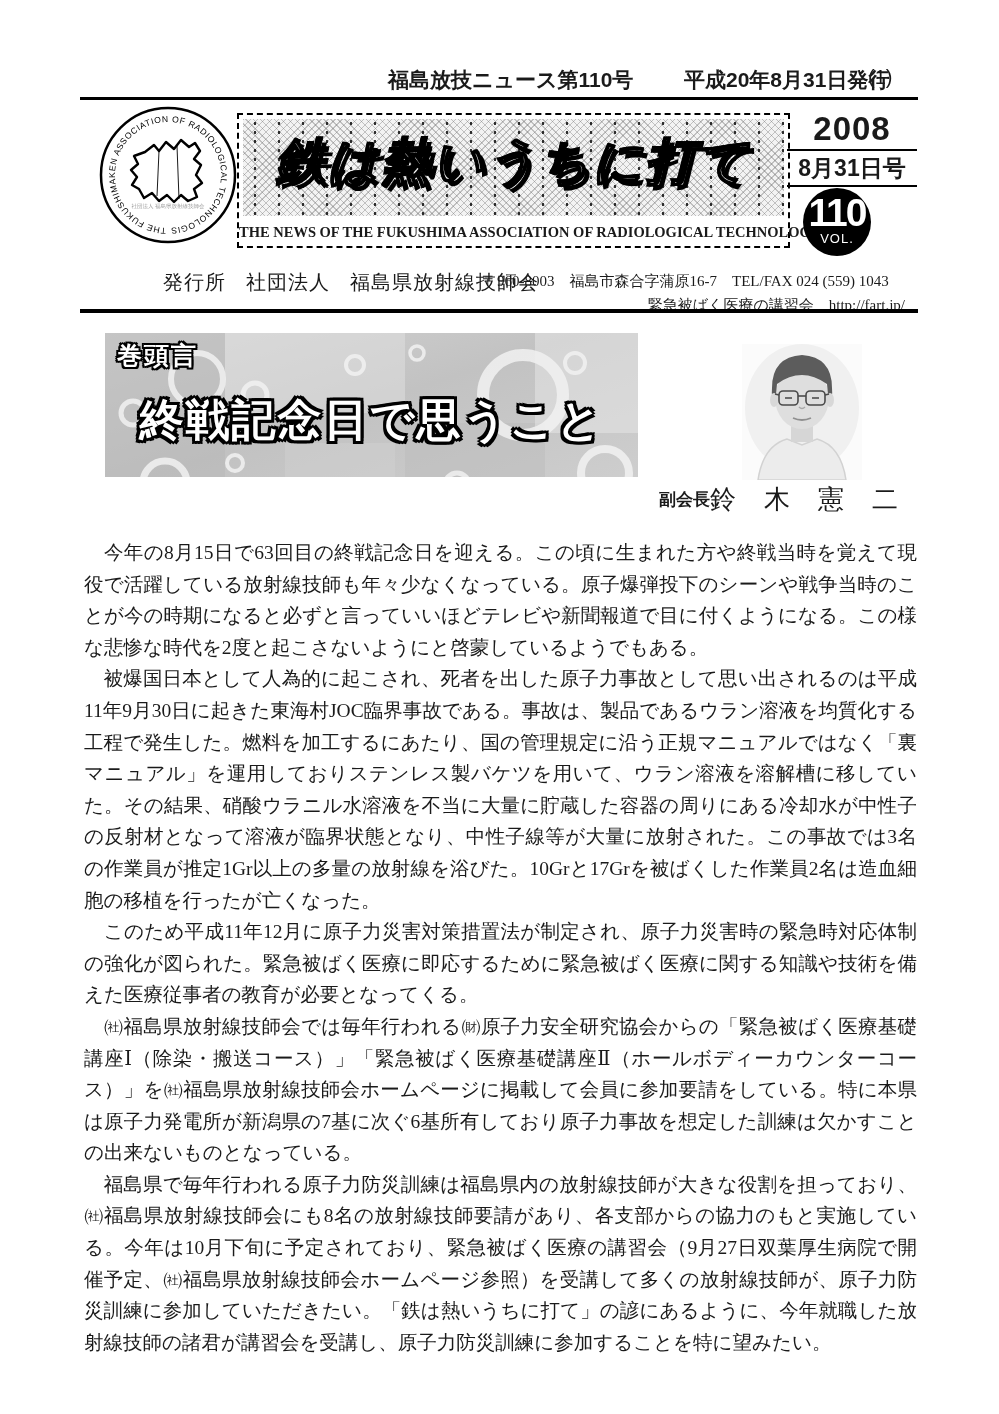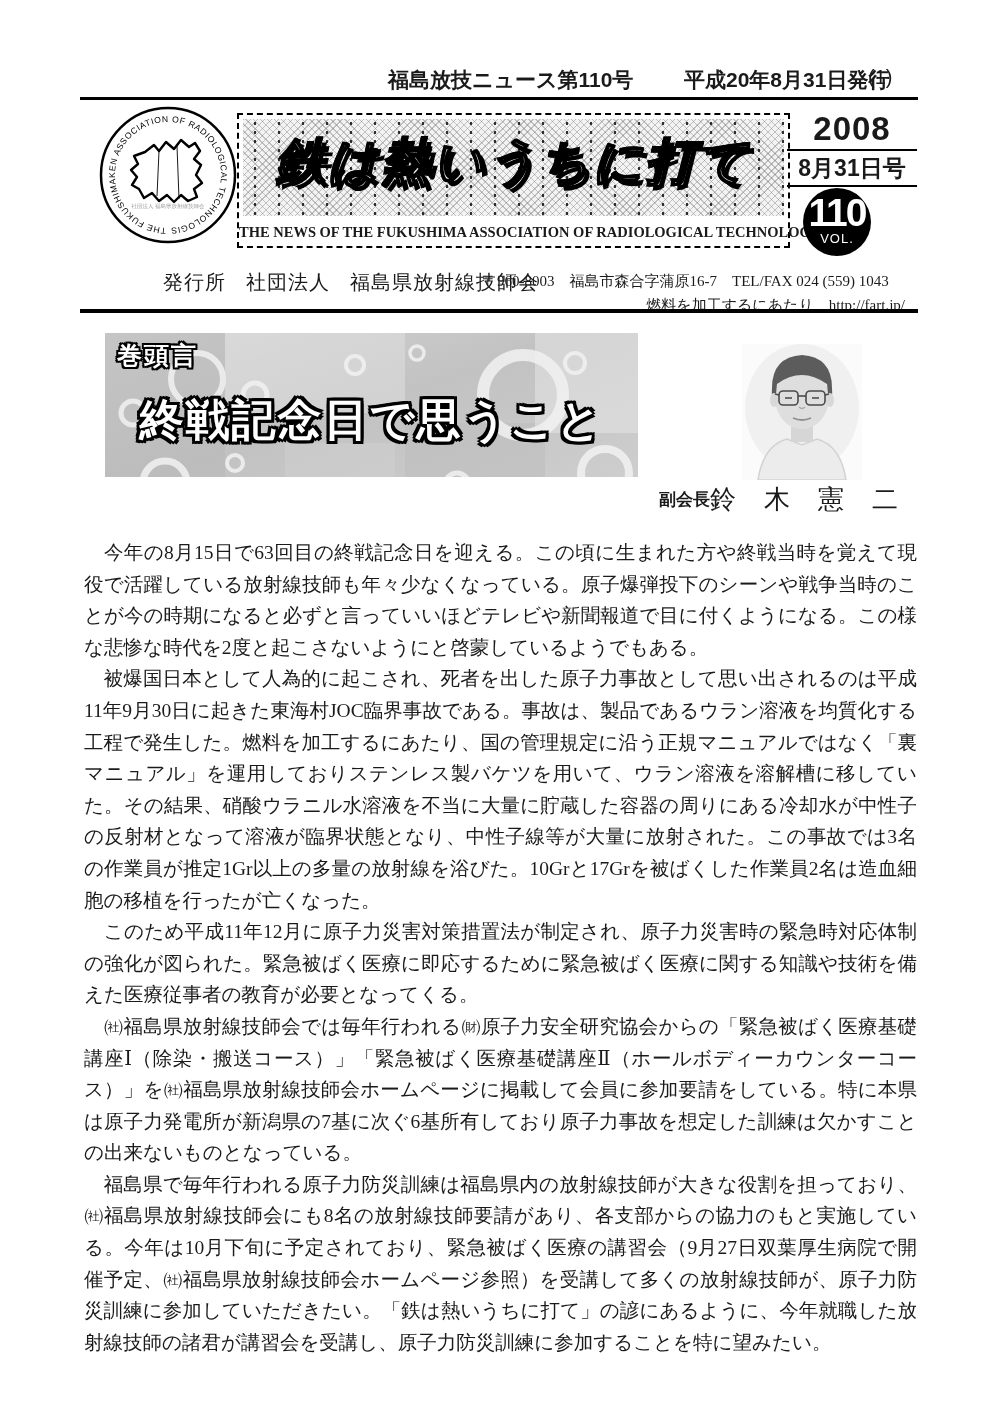--- a/index.html
+++ b/index.html
@@ -129,21 +129,21 @@
     <span class="vol-number">110</span>
     <span class="vol-label">VOL.</span>
   </div>
 
   <div class="pub-issuer">
     <span>発行所</span><span class="gap"></span>
     <span>社団法人</span><span class="gap"></span>
     <span>福島県放射線技師会</span>
   </div>
   <div class="pub-address">〒960-8003　福島市森合字蒲原16-7　TEL/FAX 024 (559) 1043</div>
-  <div class="pub-homepage">燃料を加工するにあたり　http://fart.jp/</div>
+  <div class="pub-homepage">緊急被ばく医療の講習会　http://fart.jp/</div>
   <div class="rule-mid"></div>
 
   <div class="banner">
     <svg viewBox="0 0 533 176" preserveAspectRatio="none">
       <defs>
         <linearGradient id="bbg" x1="0" y1="0" x2="1" y2="1">
           <stop offset="0" stop-color="#d4d4d4"></stop>
           <stop offset="0.45" stop-color="#c2c2c2"></stop>
           <stop offset="1" stop-color="#d0d0d0"></stop>
         </linearGradient>

